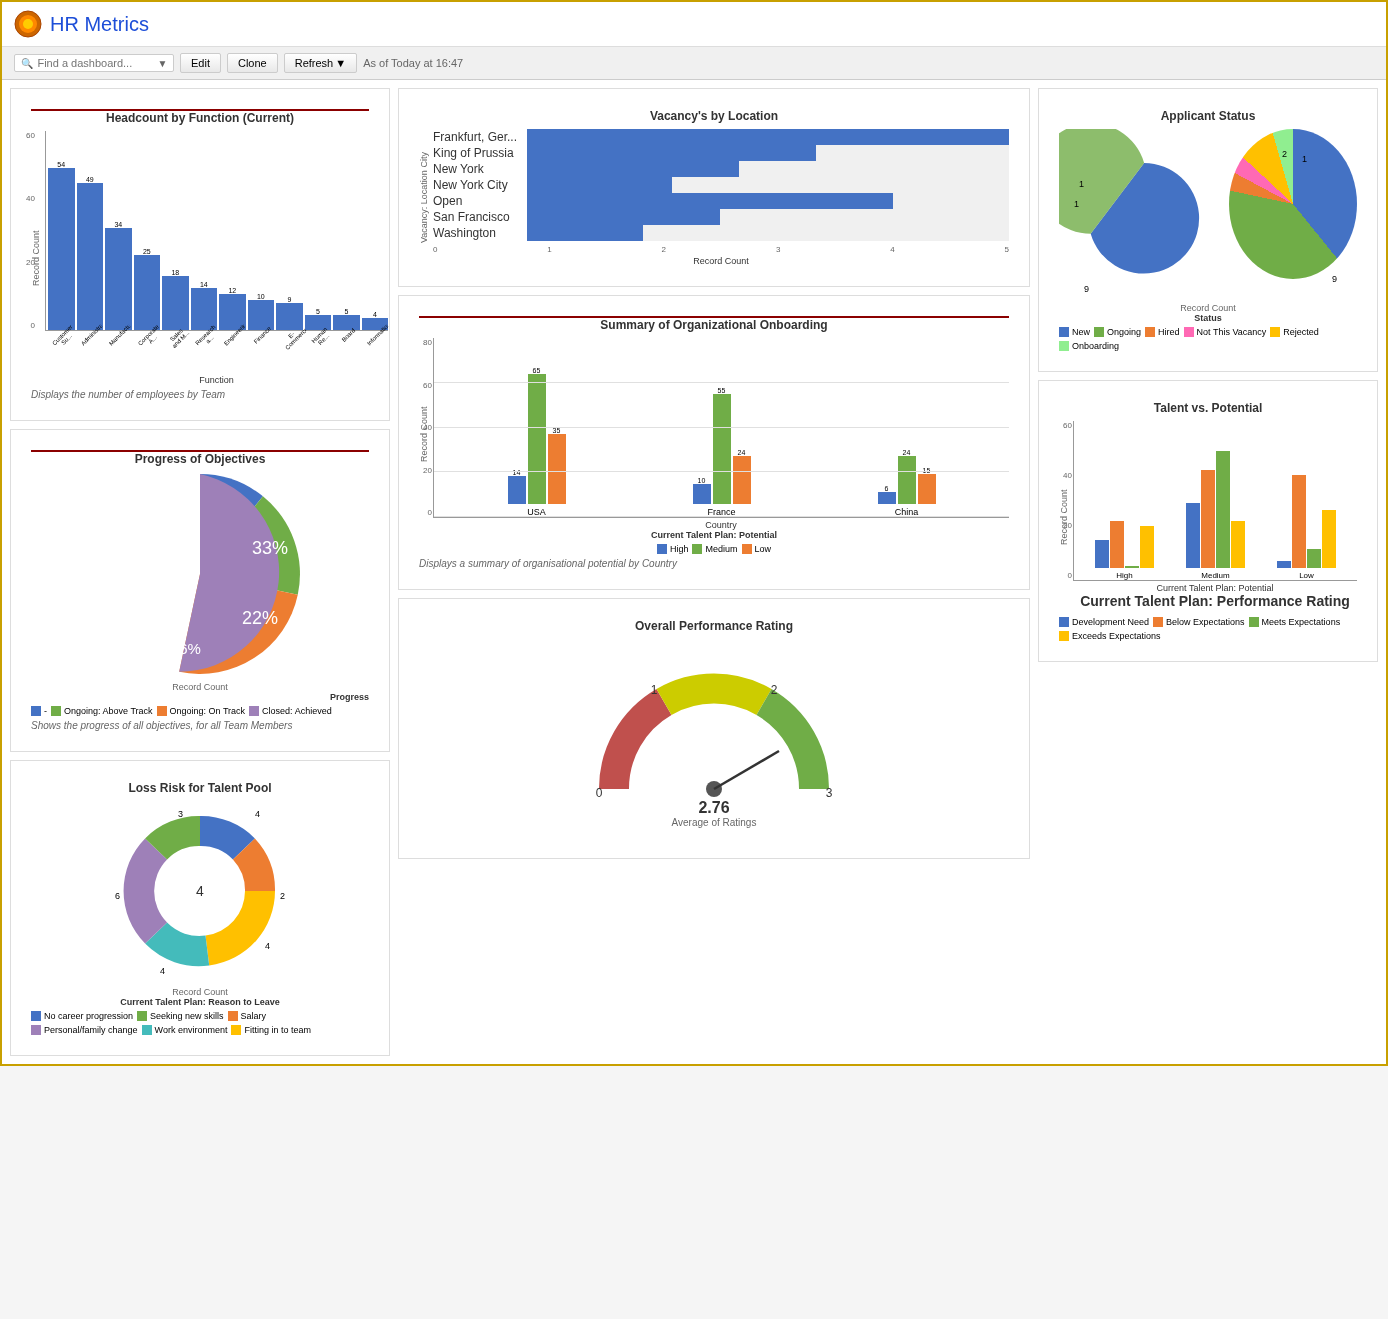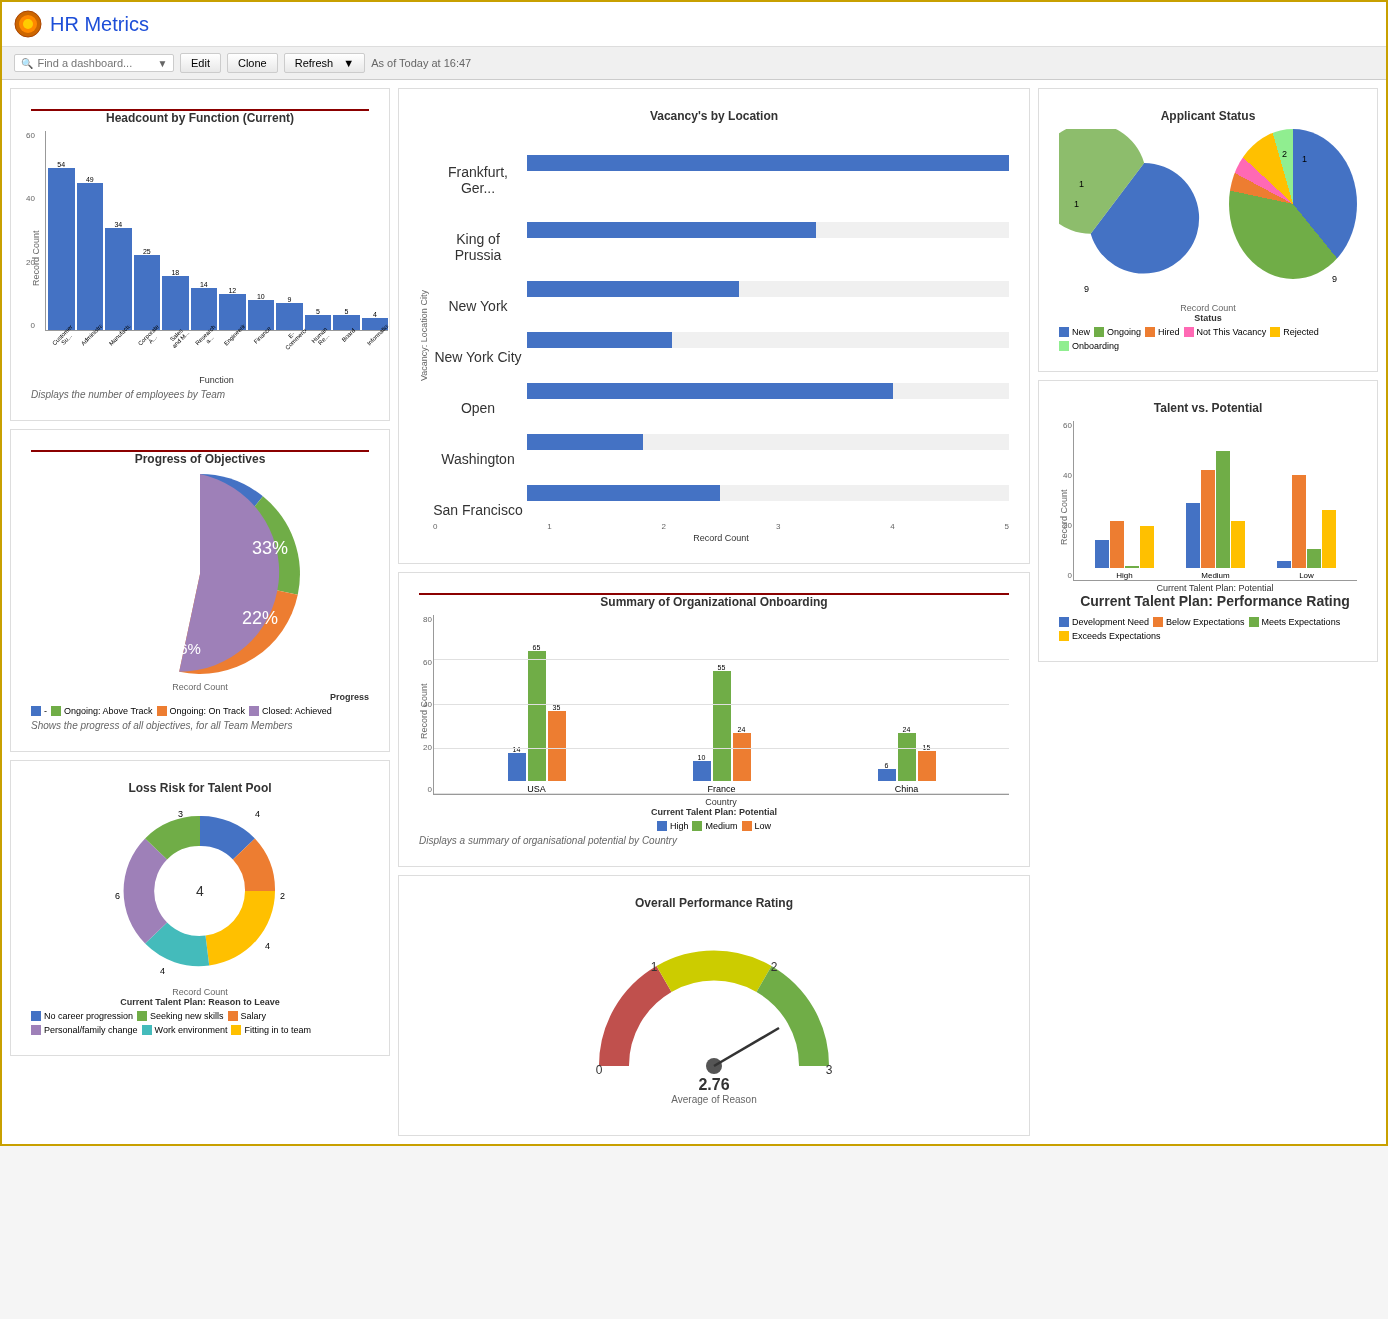--- a/index.html
+++ b/index.html
@@ -8,35 +8,35 @@
     .header { display: flex; align-items: center; padding: 8px 12px; background: #fff; border-bottom: 1px solid #ddd; }
     .header-logo { width: 28px; height: 28px; margin-right: 8px; }
     .header-title { font-size: 20px; font-weight: normal; color: #1d4ed8; }
     
     .toolbar { display: flex; align-items: center; padding: 6px 12px; background: #f0f0f0; border-bottom: 1px solid #ccc; gap: 6px; }
     .search-box { display: flex; align-items: center; border: 1px solid #ccc; background: #fff; padding: 2px 6px; width: 160px; border-radius: 2px; }
     .search-box input { border: none; outline: none; font-size: 11px; width: 120px; }
     .search-icon { color: #999; margin-right: 4px; font-size: 10px; }
     .dropdown-arrow { color: #666; font-size: 10px; cursor: pointer; }
     .btn { padding: 3px 10px; border: 1px solid #ccc; background: linear-gradient(to bottom, #fff, #e8e8e8); cursor: pointer; font-size: 11px; border-radius: 2px; }
-    .btn-refresh { display: flex; align-items: center; gap: 10px; }
+    .btn-refresh { display: flex; align-items: center; gap: 2px; }
     .timestamp { font-size: 11px; color: #666; }
     
     .dashboard { display: grid; grid-template-columns: 380px 1fr 340px; gap: 8px; padding: 8px; background: #fff; }
     
     .widget { border: 1px solid #ddd; background: #fff; padding: 20px; }
     .widget-title { font-size: 12px; font-weight: bold; text-align: center; margin-bottom: 6px; color: #333; }
     .widget-subtitle { font-size: 10px; color: #666; font-style: italic; margin-top: 4px; }
     
     
     .col-left { display: flex; flex-direction: column; gap: 8px; }
     .col-middle { display: flex; flex-direction: column; gap: 8px; }
     .col-right { display: flex; flex-direction: column; gap: 8px; }
     .bar-row { display: flex; align-items: center; gap: 4px; }
-    .bar-label { font-size: 14px; color: #333; text-align: center; width: 90px; flex-shrink: 0; margin-top: 35px; }
+    .bar-label { font-size: 12px; color: #333; text-align: left; width: 90px; flex-shrink: 0; }
     .bar-container { flex: 1; background: #f0f0f0; height: 16px; position: relative; }
     .bar-fill { height: 100%; background: #4472C4; }
     
     
     .legend { display: flex; flex-wrap: wrap; gap: 4px; font-size: 9px; margin-top: 4px; }
     .legend-item { display: flex; align-items: center; gap: 3px; }
     .legend-color { width: 10px; height: 10px; flex-shrink: 0; }
     
     
     .gauge-container { display: flex; justify-content: center; align-items: center; flex-direction: column; padding: 10px; }
@@ -308,30 +308,30 @@
           </div>
 
           <div class="bar-row">
             <span class="bar-label">Open</span>
             <div class="bar-container">
               <div class="bar-fill" style="width:76%;"></div>
             </div>
           </div>
 
           <div class="bar-row">
+            <span class="bar-label">San Francisco</span>
+            <div class="bar-container">
+              <div class="bar-fill" style="width:40%;"></div>
+            </div>
+          </div>
+
+          <div class="bar-row">
             <span class="bar-label">Washington</span>
             <div class="bar-container">
               <div class="bar-fill" style="width:24%;"></div>
-            </div>
-          </div>
-
-          <div class="bar-row">
-            <span class="bar-label">San Francisco</span>
-            <div class="bar-container">
-              <div class="bar-fill" style="width:40%;"></div>
             </div>
           </div>
 
           <div style="display:flex;justify-content:space-between;margin-top:4px;font-size:8px;color:#666;padding-left:0;">
             <span>0</span>
               <span>1</span>
               <span>2</span>
               <span>3</span>
               <span>4</span>
               <span>5</span>
@@ -455,21 +455,21 @@
 
           <text x="25" y="148" font-size="12" fill="#333" text-anchor="middle">0</text>
           <text x="80" y="45" font-size="12" fill="#333" text-anchor="middle">1</text>
           <text x="200" y="45" font-size="12" fill="#333" text-anchor="middle">2</text>
           <text x="255" y="148" font-size="12" fill="#333" text-anchor="middle">3</text>
 
           <circle cx="140" cy="140" r="8" fill="#555"></circle>
           <line x1="140" y1="140" x2="205" y2="102" stroke="#333" stroke-width="2.5"></line>
         </svg>
         <div style="font-size:16px;font-weight:bold;color:#333;margin-top:-10px;">2.76</div>
-        <div style="font-size:10px;color:#666;">Average of Reason</div>
+        <div style="font-size:10px;color:#666;">Average of Ratings</div>
       </div>
     </div>
 
   </div>
 
   <div class="col-right">
 
     <div class="widget">
       <div class="widget-title">Applicant Status</div>
       <div style="display:flex;justify-content:center;position:relative;">

